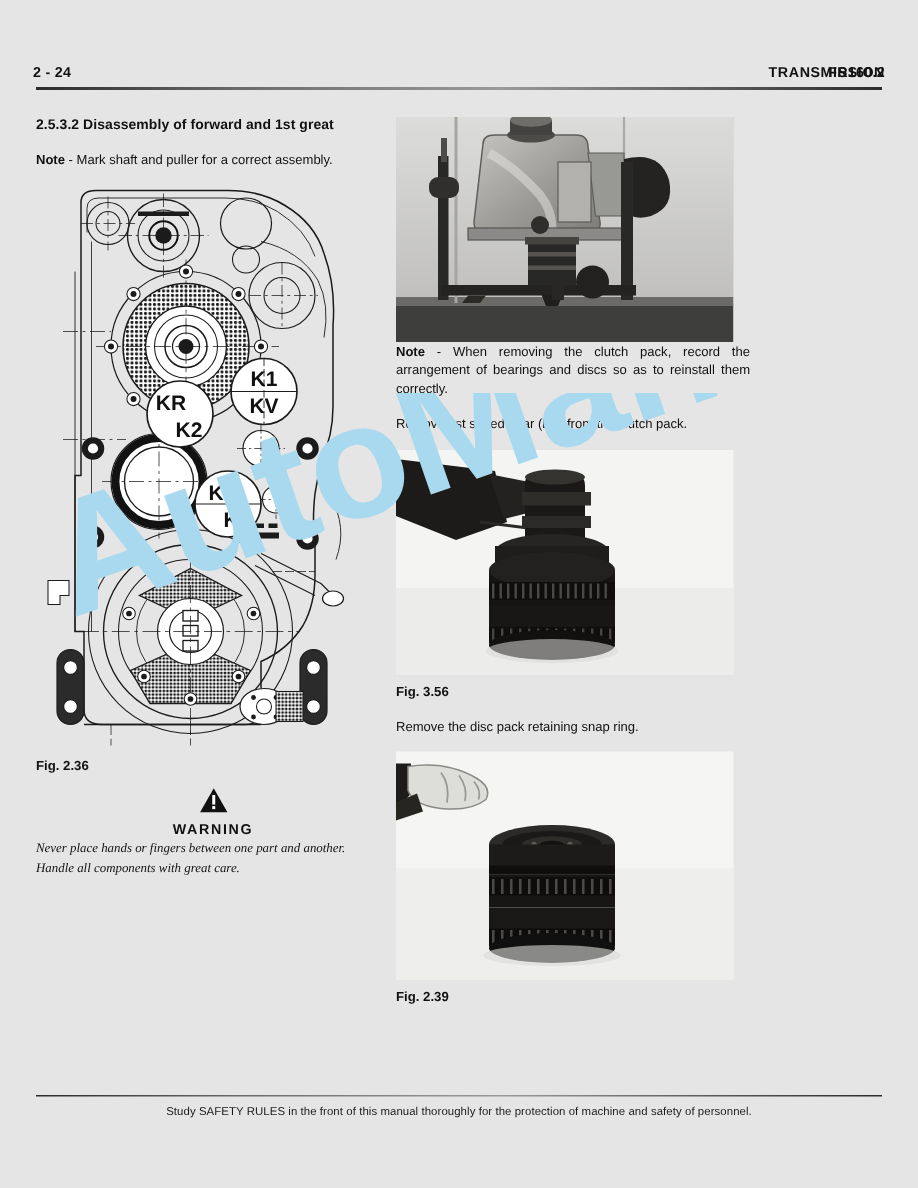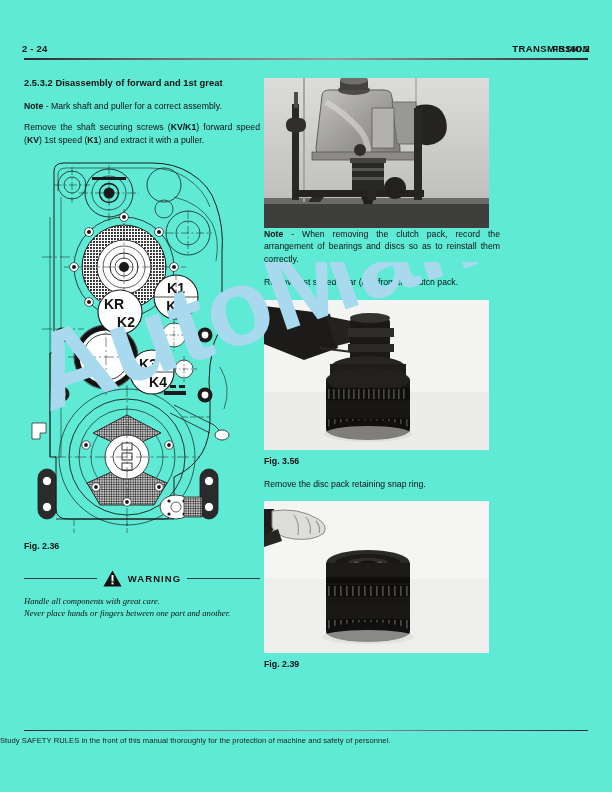--- a/index.html
+++ b/index.html
@@ -1,21 +1,21 @@
 <!DOCTYPE html>
 <html><head>
 <meta charset="utf-8">
 <style>
   html,body{margin:0;padding:0;background:#ffffff;}
   body{
     width:612px;height:792px;position:relative;overflow:hidden;
     font-family:"Liberation Sans",sans-serif;color:#111;
     -webkit-font-smoothing:antialiased;
   }
-  .page{position:absolute;inset:0;background:#5eead4;padding-left:44px;}
+  .page{position:absolute;inset:0;background:#e5e5e5;padding-left:44px;}
 
   
   .header{
     position:absolute;left:22px;right:22px;top:36px;height:18px;
     display:flex;align-items:flex-end;justify-content:space-between;
   }
   .hdr-left,.hdr-right{font-size:9.5px;font-weight:bold;letter-spacing:.2px;}
   .hdr-center{font-size:9.5px;font-weight:bold;letter-spacing:.4px;
     position:absolute;left:0;right:0;text-align:right;}
   .rule{
@@ -41,32 +41,33 @@
 
   
   .photo{position:relative;overflow:hidden;background:#cdcdcd;}
   .photo svg{display:block;}
 
   
   .warnwrap{margin-top:16px;}
   .warnbar{
     display:flex;align-items:center;justify-content:center;gap:6px;
     height:22px;
+    flex-direction:column;
   }
   .warnline{flex:1;height:1.2px;background:#3a3a3a;}
   .warntri{position:relative;width:19px;height:17px;flex:none;}
   .warntxt{font-size:9.5px;font-weight:bold;letter-spacing:1.1px;}
   .warnbody{
     font-family:"Liberation Serif",serif;font-style:italic;
     font-size:8.6px;line-height:12.2px;margin-top:6px;
   }
 
   
   .footer{
-    position:absolute;left:0;right:0;top:736px;text-align:left;
+    position:absolute;left:0;right:0;top:736px;text-align:center;
     font-size:7.6px;letter-spacing:.05px;color:#1b1b1b;
   }
 
   
   .watermark{
     position:absolute;left:48px;top:262px;width:540px;height:230px;
     pointer-events:none;z-index:40;
   }
 </style>
 </head>
@@ -80,21 +81,20 @@
     <span class="hdr-right">FR160.2</span>
   </div>
   <div class="rule rule-top"></div>
 
   <div class="col-left">
 
     <h2 class="sect">2.5.3.2 Disassembly of forward and 1st great</h2>
 
     <p class="body tight"><span class="b">Note</span><span> - Mark shaft and puller for a correct assembly.</span></p>
 
-    <p class="body"><span>Remove the shaft securing screws (</span><span class="b">KV/K1</span><span>) forward speed (</span><span class="b">KV</span><span>) 1st speed (</span><span class="b">K1</span><span>) and extract it with a puller.</span></p>
 
     <div class="drawing">
       <svg width="236" height="378" viewBox="0 0 236 378">
         <defs>
           <pattern id="hatch" width="3" height="3" patternUnits="userSpaceOnUse">
             <rect width="3" height="3" fill="#ffffff"></rect>
             <circle cx="1" cy="1" r="1.05" fill="#1b1b1b"></circle>
           </pattern>
           <pattern id="hatch2" width="2.4" height="2.4" patternUnits="userSpaceOnUse">
             <rect width="2.4" height="2.4" fill="#ffffff"></rect>
@@ -283,22 +283,22 @@
           <svg width="19" height="17" viewBox="0 0 19 17">
             <path d="M9.5 0.5 L18.6 16.5 L0.4 16.5 Z" fill="#111111"></path>
             <rect x="8.5" y="5" width="2" height="6.4" fill="#ffffff"></rect>
             <rect x="8.5" y="12.4" width="2" height="2" fill="#ffffff"></rect>
           </svg>
         </span>
         <span class="warntxt">WARNING</span>
         <span class="warnline"></span>
       </div>
       <div class="warnbody">
+        <div>Never place hands or fingers between one part and another.</div>
         <div>Handle all components with great care.</div>
-        <div>Never place hands or fingers between one part and another.</div>
       </div>
     </div>
   </div>
 
   <div class="col-right">
 
     <div class="photo" style="width:225px;height:150px;">
       <svg width="225" height="150" viewBox="0 0 225 150">
         <defs>
           <linearGradient id="wall37" x1="0" y1="0" x2="0" y2="1">

